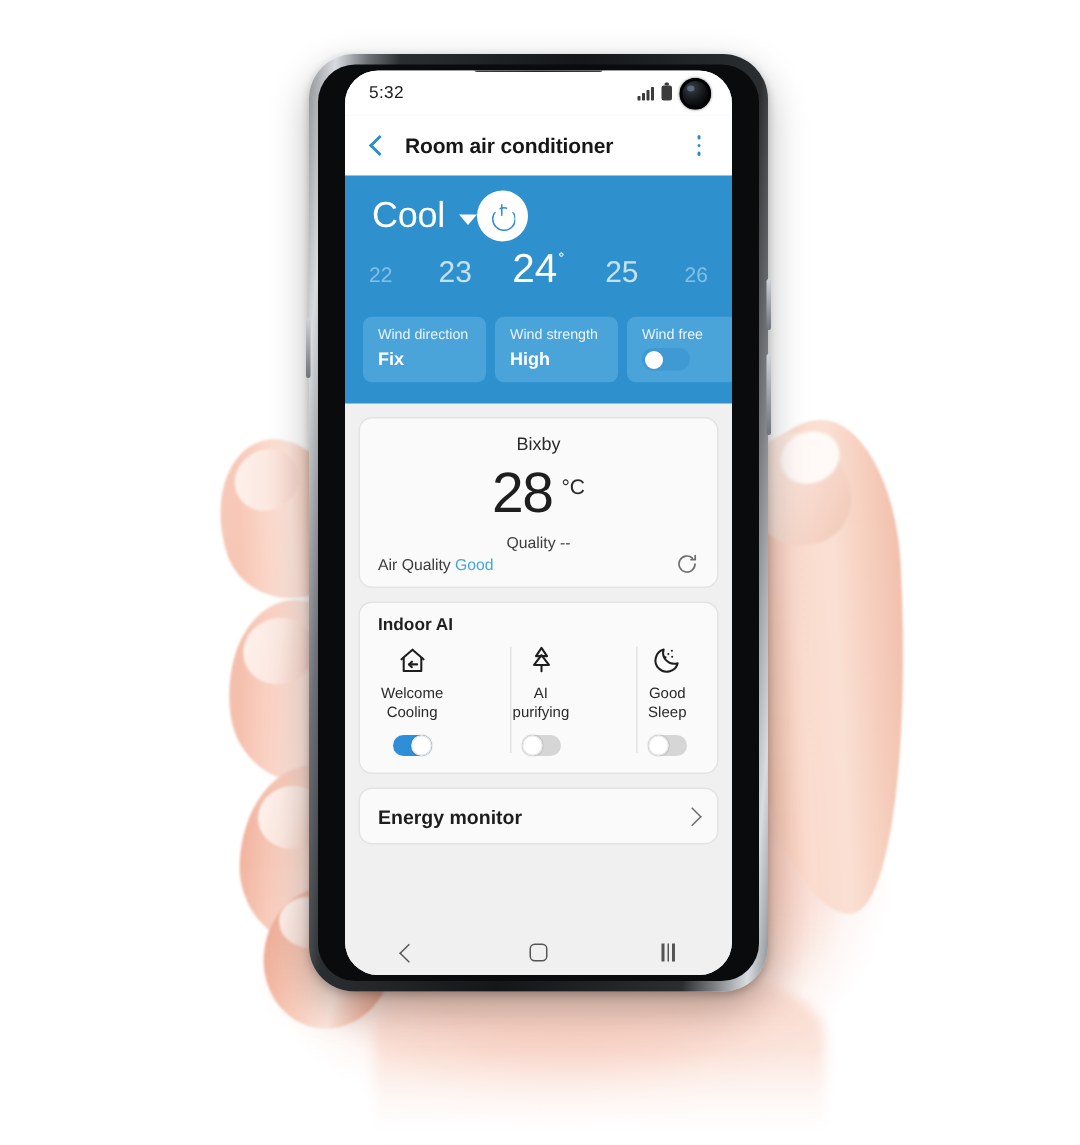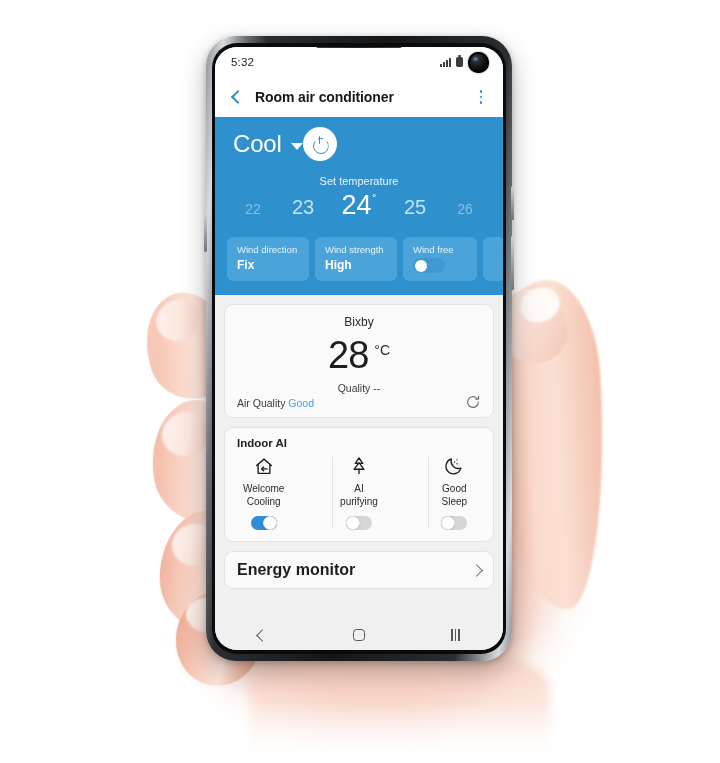--- a/index.html
+++ b/index.html
@@ -92,21 +92,21 @@
   
   .phone {
     position:absolute; left:206px; top:36px; width:306px; height:625px;
     border-radius: 30px;
     background: linear-gradient(95deg, #8e9296 0%, #d8dce0 5%, #6e7276 11%, #2b2e31 17%, #141618 50%, #2b2e31 84%, #7c8084 90%, #d8dce0 96%, #8a8e92 100%);
     box-shadow: 0 10px 26px rgba(0,0,0,0.28), 0 2px 6px rgba(0,0,0,0.22);
     padding: 7px 6px;
   }
   .bezel-inner {
     width:100%; height:100%; border-radius:25px;
-    background:#0a0b0c; padding:4px 3px;
+    background:#0a0b0c; padding:4px 18px;
   }
   .screen {
     position:relative; width:100%; height:100%;
     border-radius:22px; overflow:hidden; background:#f1f1f1;
   }
   .speaker {
     position:absolute; left:50%; top:-3px; transform:translateX(-50%);
     width:86px; height:4px; border-radius:3px;
     background: linear-gradient(90deg,#3c4043,#22262a,#3c4043);
     z-index:40;
@@ -233,21 +233,21 @@
   .bixby-lab { font-size:10px; color:#2b2b2b; text-align:center; line-height:1.32; }
   .tog { width:26px; height:14px; border-radius:9px; position:relative; margin-top:8px; cursor:pointer; }
   .tog.on  { background:#2e8fd8; }
   .tog.off { background:#d6d6d6; }
   .tog .knob { position:absolute; top:0px; width:14px; height:14px; border-radius:50%;
                background:#fff; box-shadow:0 0 1px rgba(0,0,0,.35); border:1px solid #e8e8e8; }
   .tog.on .knob  { left:12px; }
   .tog.off .knob { left:0px; }
 
   .energy-card { padding:0 12px; height:38px; display:flex; align-items:center; justify-content:space-between; cursor:pointer; }
-  .energy-lab { font-size:16px; font-weight:700; color:#1d1d1d; }
+  .energy-lab { font-size:13px; font-weight:700; color:#1d1d1d; }
   .chev { width:9px; height:9px; border-top:1.7px solid #6a6a6a; border-right:1.7px solid #6a6a6a; transform: rotate(45deg); }
 
   
   .navbar {
     height:30px; background:#f0f0f0; display:flex; align-items:center; justify-content:space-around;
   }
   .nav-back { width:9px; height:9px; border-left:1.6px solid #555; border-bottom:1.6px solid #555; transform:rotate(45deg); cursor:pointer;}
   .nav-home { width:12px; height:12px; border:1.6px solid #555; border-radius:3.5px; cursor:pointer;}
   .nav-recent { display:flex; gap:2px; cursor:pointer;}
   .nav-recent i { width:1.6px; height:12px; background:#555; display:block; }
@@ -317,21 +317,20 @@
             <div class="mode-row">
               <div class="mode-left">
                 <span class="mode-label">Cool</span>
                 <span class="mode-caret"></span>
               </div>
               <div class="power-btn">
                 <span class="power-glyph"></span>
               </div>
             </div>
 
-            <div class="set-temp-label">Set temperature</div>
 
             <div class="temp-row">
               <span class="tcell t-far">22</span>
               <span class="tcell t-near">23</span>
               <span class="tcell t-cur"><span>24</span><span class="deg-mark">˚</span></span>
               <span class="tcell t-near">25</span>
               <span class="tcell t-far">26</span>
             </div>
 
             <div class="chips">

